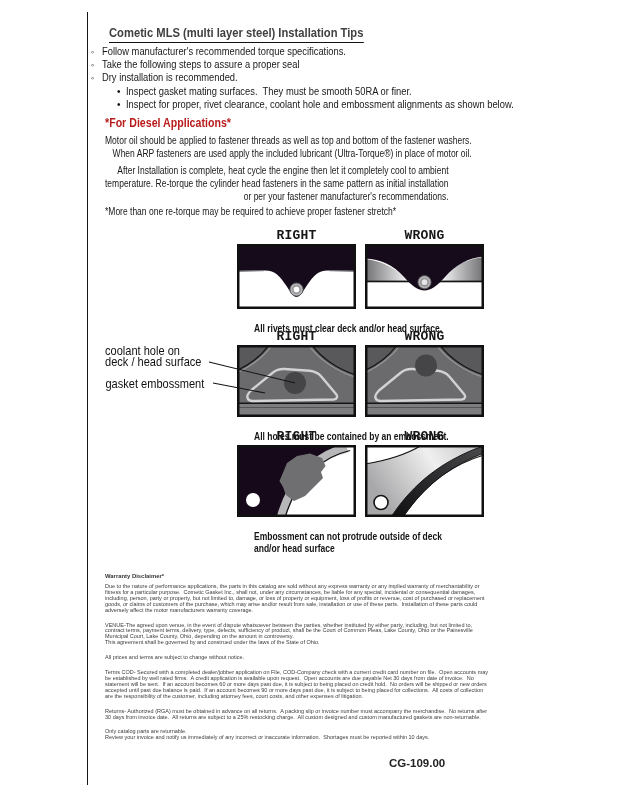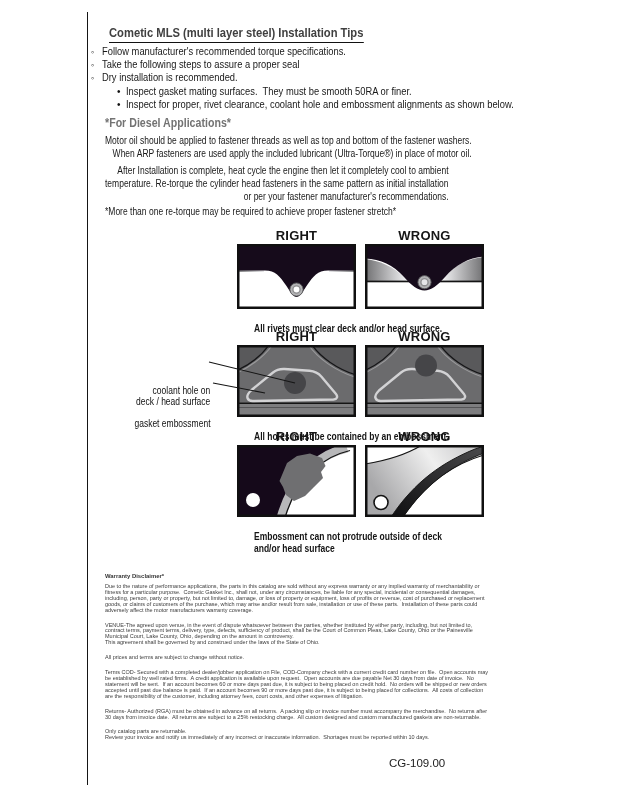--- a/index.html
+++ b/index.html
@@ -12,40 +12,40 @@
   .title { position:absolute; left:109px; top:25px; font-size:13.5px; font-weight:bold;
            color:#404040; white-space:nowrap; }
   .title .cx { transform:scaleX(0.83); border-bottom:1.6px solid #111; padding-bottom:1.5px; }
 
   .tips { position:absolute; left:91px; top:45px; font-size:11px; }
   .trow { display:block; line-height:13.2px; height:13.2px; white-space:nowrap; }
   .trow.sub { padding-left:26px; }
   .mk { display:inline-block; width:11px; font-size:9px; color:#111; }
   .trow.sub .mk { font-size:10px; width:9px; }
 
-  .h2 { position:absolute; left:105px; top:116px; font-size:12.5px; font-weight:bold; color:#737373; }
+  .h2 { position:absolute; left:105px; top:116px; font-size:12.5px; font-weight:bold; color:#b91c1c; }
   .para { position:absolute; left:105px; font-size:10px; line-height:13.1px;text-align:right; }
 
   .dset { position:absolute; left:237px; width:248px; }
-  .dlabels { display:flex; gap:9px; height:14px; line-height:14px; }
+  .dlabels { display:flex; gap:9px; height:14px; line-height:14px;font-family:Liberation Mono, monospace; }
   .dlabels span { width:119px; text-align:center; font-size:13px; font-weight:600;
                   color:#161616; letter-spacing:0.2px; }
   .dboxes { display:flex; gap:9px; margin-top:1px; }
   .db { display:block; }
   .dcap { margin-top:2px; font-size:10px; line-height:12.2px; white-space:pre; color:#141414;font-weight:bold; }
 
-  .ann { position:absolute; text-align:right; font-size:10px; line-height:10.8px; color:#111;margin-top:40px; }
+  .ann { position:absolute; font-size:13px; line-height:10.8px; color:#111; }
   .ann .cx { transform-origin:100% 0; }
   .leaders { position:absolute; left:205px; top:357px; }
 
   .fine { position:absolute; left:105px; top:573px; width:440px; color:#3c3c3c; }
   .fine-h { font-size:5.9px; font-weight:bold; color:#333; margin-bottom:5px; }
   .fine-p { font-size:5.5px; line-height:5.9px; white-space:pre; margin-bottom:9px; }
 
-  .code { position:absolute; left:389px; top:757px; font-size:11.5px; color:#222; }
+  .code { position:absolute; left:389px; top:757px; font-size:11.5px; color:#222;font-weight:bold; }
 </style>
 </head>
 <body>
 
 <div class="page">
   <div class="vrule"></div>
 
   <div class="title">
     <span class="cx">Cometic MLS (multi layer steel) Installation Tips</span>
   </div>

